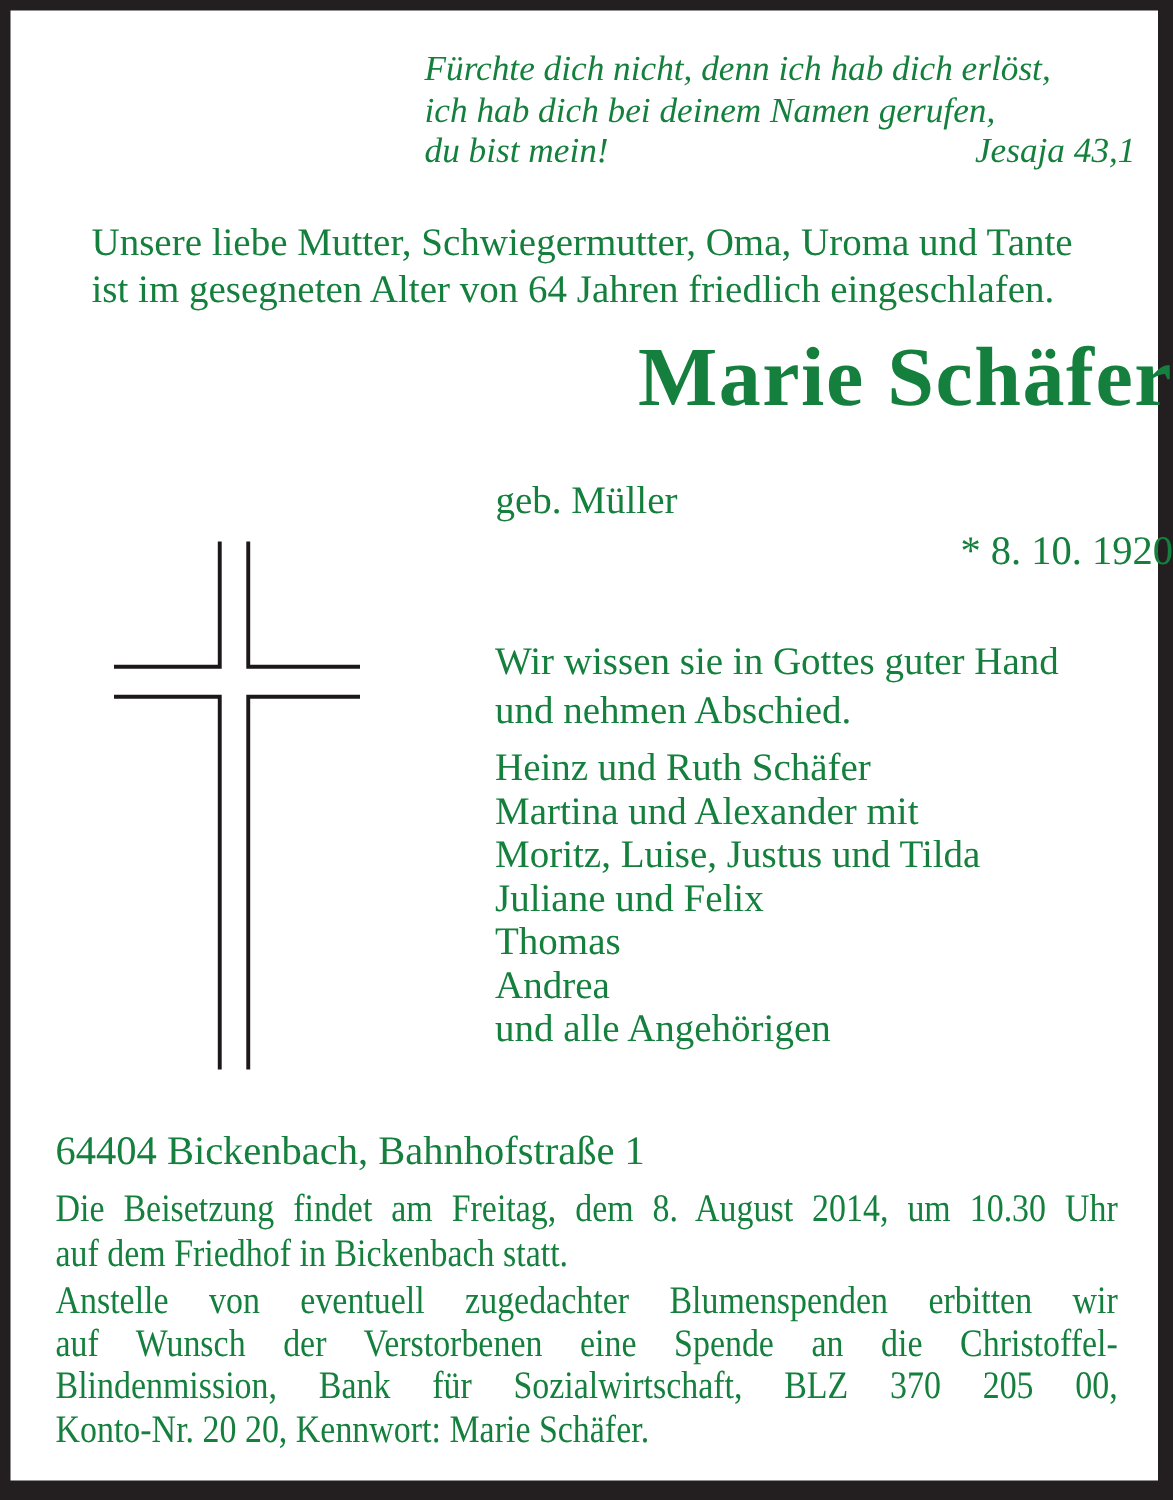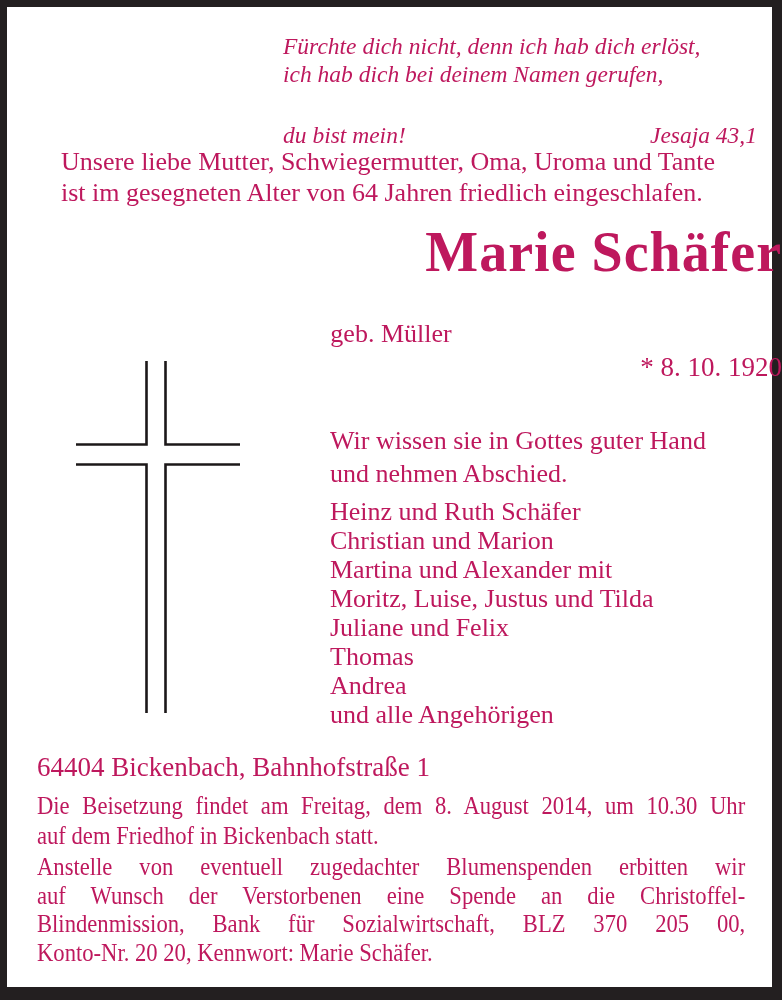--- a/index.html
+++ b/index.html
@@ -1,37 +1,37 @@
 <!DOCTYPE html>
 <html><head>
 <meta charset="utf-8">
 <style>
   * { margin:0; padding:0; box-sizing:border-box; }
   html,body { background:#ffffff; }
   .page {
     position:relative;
     width:782px; height:1000px;
     background:#ffffff;
-    color:#be185d;
+    color:#15803d;
     font-family:"Liberation Serif", serif;
     overflow:hidden;
   }
   .frame {
     position:absolute; inset:0;
     border-style:solid;
     border-color:#231f20;
     border-width:7px 10px 13px 7px;
     pointer-events:none;
   }
   .verse {
     position:absolute; left:283px; top:33px; width:474px;
     font-style:italic; font-size:23.5px; line-height:27.5px;
     white-space:nowrap;
   }
-  .verse-last { display:flex; justify-content:space-between;margin-top:34px; }
+  .verse-last { display:flex; justify-content:space-between; }
   .intro {
     position:absolute; left:37px; top:146px;
     font-size:26px; line-height:31px; white-space:nowrap;margin-left:24px;
   }
   .name {
     position:absolute; left:0; top:224px; width:100%;
     text-align:right; font-size:56px; font-weight:700;
     line-height:1; letter-spacing:1px; white-space:nowrap;
   }
   .maiden {
@@ -104,21 +104,20 @@
     <path d="M165,106.5 H90.5 V355"></path>
   </svg>
 
   <div class="farewell">
     <div>Wir wissen sie in Gottes guter Hand</div>
     <div>und nehmen Abschied.</div>
   </div>
 
   <div class="mourners">
     <div>Heinz und Ruth Schäfer</div>
-    <div>Christian und Marion</div>
     <div>Martina und Alexander mit</div>
     <div>Moritz, Luise, Justus und Tilda</div>
     <div>Juliane und Felix</div>
     <div>Thomas</div>
     <div>Andrea</div>
     <div>und alle Angehörigen</div>
   </div>
 
   <div class="address">64404 Bickenbach, Bahnhofstraße 1</div>
 

